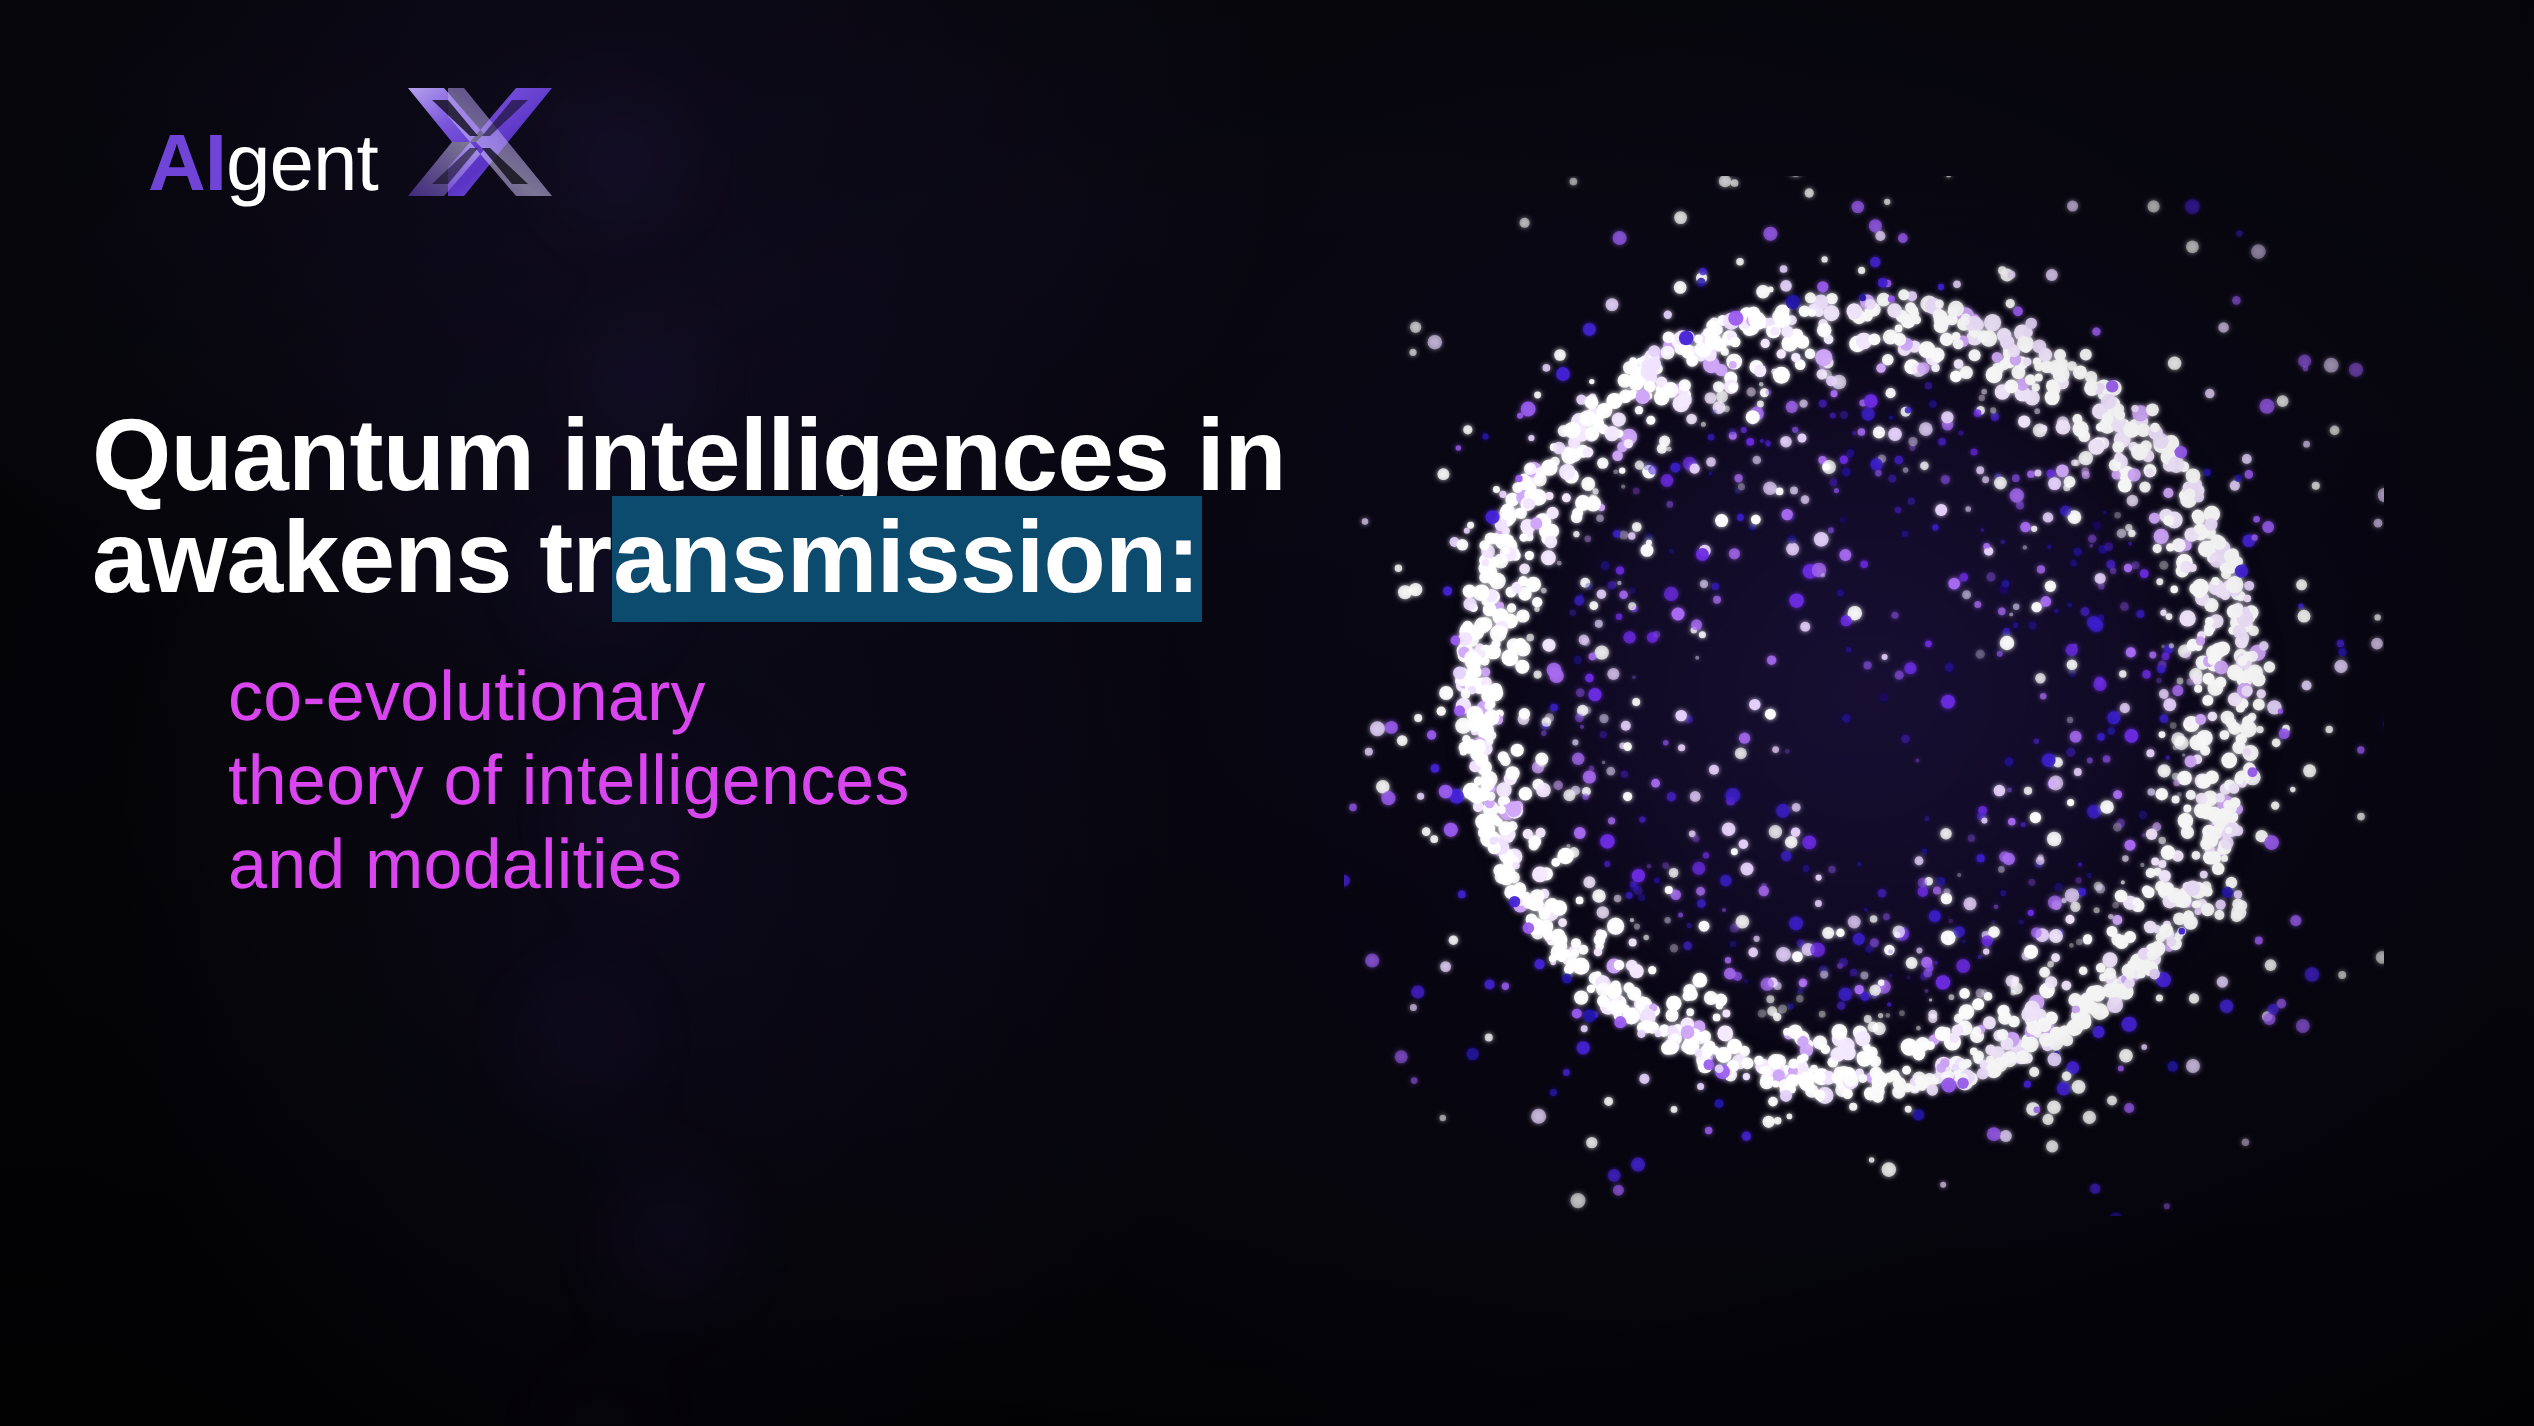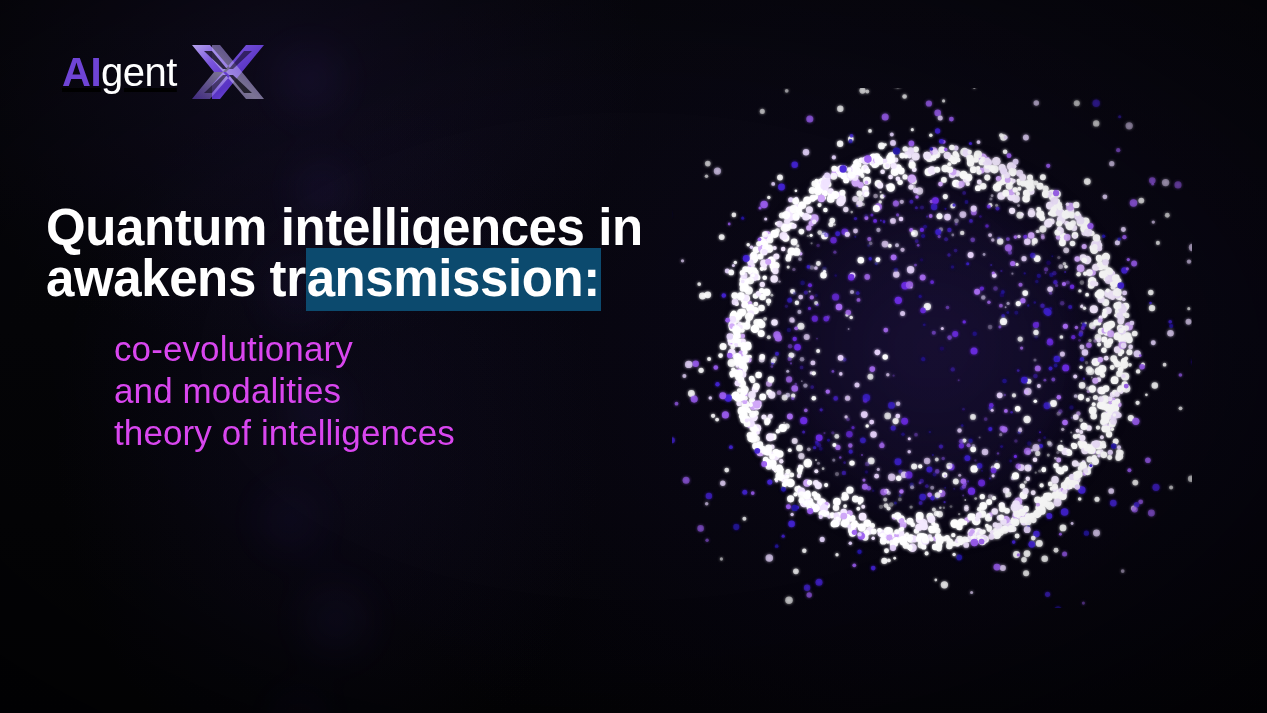--- a/index.html
+++ b/index.html
@@ -70,27 +70,26 @@
     width: 340px; height: 340px;
     border-radius: 50%;
     background: radial-gradient(circle at 50% 50%, rgba(120,70,230,0.13) 0%, rgba(70,40,170,0.10) 58%, rgba(0,0,0,0) 74%);
     filter: blur(26px);
   }
   .sphere-svg { position: absolute; inset: 0; }
 
   
   .logo {
     position: absolute;
-    left: 62px;
+    left: 74px;
     top: 42px;
     display: flex;
-    align-items: center;
+    align-items: flex-end;
     gap: 13px;
     height: 60px;
-    text-decoration: underline;
   }
   .logo-word {
     font-size: 40px;
     letter-spacing: -0.5px;
     line-height: 1;
     white-space: nowrap;
   }
   .logo-ai {
     font-weight: 700;
     color: #6f44d6;
@@ -2475,18 +2474,18 @@
     </svg>
   </div>
 
   <h1 class="headline">
     <span class="line">Quantum intelligences in</span>
     <span class="line"><span>awakens tr</span><span class="hl-mark" style="background: #0c4a6e; text-align: right;">ansmission:</span></span>
   </h1>
 
   <div class="subhead">
     <span class="sline">co-evolutionary</span>
+    <span class="sline">theory of intelligences</span>
     <span class="sline">and modalities</span>
-    <span class="sline">theory of intelligences</span>
   </div>
 
 
 </div>
 
 </body></html>

